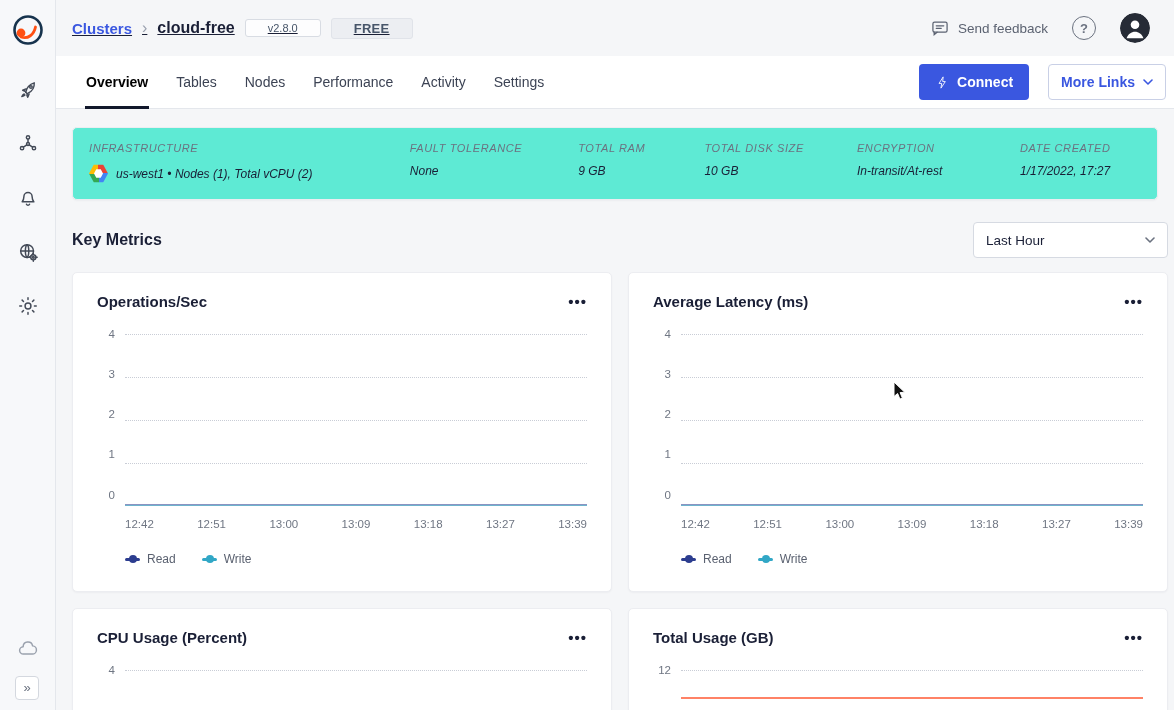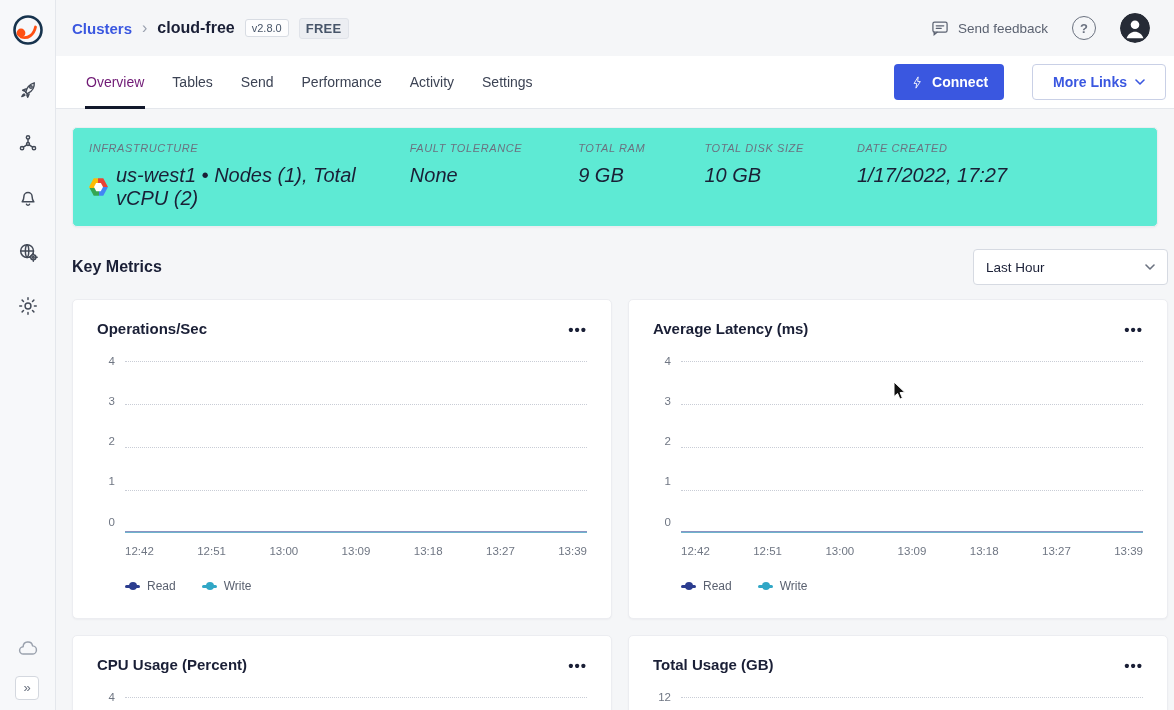--- a/index.html
+++ b/index.html
@@ -26,87 +26,87 @@
   .side-bottom .side-icon svg { stroke: #9aa1ad; }
   .expand-btn {
     width: 24px; height: 24px; border: 1px solid #d4d8df; border-radius: 4px; background: #fff;
     color: #6b7280; font-size: 13px; line-height: 22px; text-align: center; cursor: pointer;
   }
 
   
   .main { flex: 1; display: flex; flex-direction: column; min-width: 0; }
 
   .header { height: 56px; display: flex; align-items: center; padding: 0 24px 0 16px; flex-shrink: 0; }
-  .breadcrumb { display: flex; align-items: center; gap: 10px; }
+  .breadcrumb { display: flex; align-items: center; gap: 10px; text-decoration: underline; }
   .crumb-root { color: #3a57e0; font-size: 15px; font-weight: 700; text-decoration: none; cursor: pointer; }
   .crumb-sep { color: #9aa1af; font-size: 16px; }
   .crumb-current { color: #1a1f36; font-size: 16px; font-weight: 700; }
-  .badge { font-size: 11px; color: #475569; border: 1px solid #d8dce3; background: #fdfdfe; border-radius: 3px; padding: 2px 6px; }
+  .badge { font-size: 11px; color: #475569; border: 1px solid #d8dce3; background: #fdfdfe; border-radius: 3px; padding: 2px 22px; }
   .badge.plan { background: #eceef2; border-color: #e0e3e9; font-weight: 700; font-size: 13px; letter-spacing: .3px; }
   .header-right { margin-left: auto; display: flex; align-items: center; gap: 24px; }
   .feedback { display: flex; align-items: center; gap: 8px; color: #5b6271; font-size: 13.5px; cursor: pointer; }
   .feedback svg { width: 20px; height: 20px; stroke: #5b6271; fill: none; stroke-width: 1.5; stroke-linecap: round; }
   .help-circle {
     width: 24px; height: 24px; border-radius: 50%; border: 1.5px solid #6b7280;
     color: #6b7280; font-size: 13px; font-weight: 700; display: flex; align-items: center; justify-content: center; cursor: pointer;
   }
   .avatar { width: 30px; height: 30px; border-radius: 50%; overflow: hidden; cursor: pointer; }
 
   
   .tabbar { height: 53px; background: #fff; border-bottom: 1px solid #e4e7ec; display: flex; align-items: center; padding: 0 8px 0 16px; flex-shrink: 0; }
   .tabs { display: flex; height: 100%; }
   .tab { height: 100%; display: flex; align-items: center; padding: 0 14px; font-size: 14px; color: #3c4354; background: none; border: none; cursor: pointer; position: relative; font-family: inherit; }
-  .tab.active { color: #701a75; font-weight: 400; }
+  .tab.active { color: #000000; font-weight: 700; }
   .tab.active::after { content: ''; position: absolute; left: 13px; right: 13px; bottom: -1px; height: 3px; background: #11182b; }
-  .tab-actions { margin-left: auto; display: flex; align-items: center; gap: 28px; }
+  .tab-actions { margin-left: auto; display: flex; align-items: center; gap: 19px; }
   .btn-connect {
     display: flex; align-items: center; gap: 7px; background: #3a57e0; color: #fff; border: none;
     height: 36px; padding: 0 16px; border-radius: 4px; font-size: 14px; font-weight: 600; cursor: pointer; font-family: inherit;
   }
   .btn-connect svg { width: 15px; height: 15px; stroke: #fff; fill: none; stroke-width: 1.4; }
   .btn-more {
     display: flex; align-items: center; gap: 8px; background: #fff; color: #3a57e0; border: 1px solid #c9d0e6;
-    height: 36px; padding: 0 20px; border-radius: 4px; font-size: 14px; font-weight: 600; cursor: pointer; font-family: inherit;
+    height: 36px; padding: 0 12px; border-radius: 4px; font-size: 14px; font-weight: 600; cursor: pointer; font-family: inherit;
   }
   .chev { width: 10px; height: 6px; }
   .chev polyline { fill: none; stroke: currentColor; stroke-width: 1.6; stroke-linecap: round; stroke-linejoin: round; }
 
   
   .content { flex: 1; min-height: 0; }
 
   .info-card {
     margin: 18px 16px 0 16px; background: #5eead4; border: 1px solid #ecedf1; border-radius: 5px;
     box-shadow: 0 1px 2px rgba(16,24,40,.04); padding: 14px 16px 16px 16px; display: flex; font-style: italic;
   }
   .info-field { padding-right: 12px; }
   .info-field:nth-child(1) { flex: 0 0 30.5%; }
   .info-field:nth-child(2) { flex: 0 0 16%; }
   .info-field:nth-child(3) { flex: 0 0 12%; }
   .info-field:nth-child(4) { flex: 0 0 14.5%; }
   .info-field:nth-child(5) { flex: 0 0 15.5%; }
   .info-field:nth-child(6) { flex: 1; }
   .info-label { font-size: 11px; letter-spacing: .6px; color: #6b7280; }
-  .info-value { margin-top: 10px; font-size: 20px; color: #1a1f36; display: flex; align-items: center; gap: 8px; }
+  .info-value { margin-top: 10px; font-size: 12px; color: #1a1f36; display: flex; align-items: center; gap: 8px; }
   .gcp { width: 19px; height: 19px; position: relative; flex-shrink: 0;
     background: conic-gradient(#ea4335 0 25%, #4285f4 25% 50%, #34a853 50% 75%, #fbbc05 75% 100%);
     clip-path: polygon(25% 4%, 75% 4%, 100% 50%, 75% 96%, 25% 96%, 0% 50%); }
   .gcp::after { content: ''; position: absolute; inset: 5px; background: #fff;
     clip-path: polygon(25% 4%, 75% 4%, 100% 50%, 75% 96%, 25% 96%, 0% 50%); }
 
   .metrics-bar { display: flex; justify-content: space-between; align-items: center; padding: 22px 6px 14px 16px; }
   .metrics-title { font-size: 16px; font-weight: 700; color: #1a1f36; }
   .time-select {
     width: 195px; height: 36px; background: #fff; border: 1px solid #d6dae2; border-radius: 4px;
     display: flex; align-items: center; justify-content: space-between; padding: 0 12px; font-size: 13.5px; color: #1a1f36; cursor: pointer;
   }
   .time-select .chev { color: #6b7280; }
 
   .charts { display: grid; grid-template-columns: 1fr 1fr; gap: 16px; padding: 0 6px 16px 16px; }
   .chart-card { background: #fff; border: 1px solid #ecedf1; border-radius: 5px; box-shadow: 0 1px 2px rgba(16,24,40,.04); padding: 20px 24px; height: 320px; }
-  .chart-head { display: flex; justify-content: space-between; align-items: flex-end; }
+  .chart-head { display: flex; justify-content: space-between; align-items: center; }
   .chart-title { font-size: 15px; font-weight: 700; color: #1a1f36; }
   .dots-btn { background: none; border: none; color: #1a1f36; font-size: 15px; font-weight: 700; letter-spacing: 1px; cursor: pointer; line-height: 1; font-family: inherit; }
 
   .plot-row { display: flex; margin-top: 24px; }
   .ylabels { width: 28px; height: 172px; display: flex; flex-direction: column; justify-content: space-between; align-items: flex-end; padding-right: 10px; font-size: 11.5px; color: #6f7683; }
   .ylabels span { line-height: 1; transform: translateY(-40%); }
   .plot { flex: 1; height: 172px; position: relative; }
   .gl { position: absolute; left: 0; right: 0; border-top: 1px dotted #c9cdd6; }
   .baseline { position: absolute; left: 0; right: 0; bottom: 0; border-bottom: 1px solid #b9c3d4; }
   .flatline-read { position: absolute; left: 0; right: 0; bottom: 1px; border-bottom: 1.5px solid #2c3d8f; opacity: .55; }
@@ -214,21 +214,21 @@
             <path d="M7 27c1.6-4.6 5.2-7 9-7s7.4 2.4 9 7z" fill="#fff"></path>
           </svg>
         </div>
       </div>
     </header>
 
     <div class="tabbar">
       <div class="tabs">
         <button class="tab active">Overview</button>
         <button class="tab">Tables</button>
-        <button class="tab">Send</button>
+        <button class="tab">Nodes</button>
         <button class="tab">Performance</button>
         <button class="tab">Activity</button>
         <button class="tab">Settings</button>
       </div>
       <div class="tab-actions">
         <button class="btn-connect">
           <svg viewBox="0 0 24 24">
               <path d="M13 3L6.5 13.5h4.2L9.5 21l7-10.5h-4.2L13 3z" stroke-linejoin="round"></path>
             </svg>
           <span>Connect</span>
@@ -258,20 +258,24 @@
         </div>
         <div class="info-field">
           <div class="info-label">TOTAL RAM</div>
           <div class="info-value">9 GB</div>
         </div>
         <div class="info-field">
           <div class="info-label">TOTAL DISK SIZE</div>
           <div class="info-value">10 GB</div>
         </div>
         <div class="info-field">
+          <div class="info-label">ENCRYPTION</div>
+          <div class="info-value">In-transit/At-rest</div>
+        </div>
+        <div class="info-field">
           <div class="info-label">DATE CREATED</div>
           <div class="info-value">1/17/2022, 17:27</div>
         </div>
       </section>
 
       <div class="metrics-bar">
         <h2 class="metrics-title">Key Metrics</h2>
         <div class="time-select">
           <span>Last Hour</span>
           <svg class="chev" viewBox="0 0 10 6">

